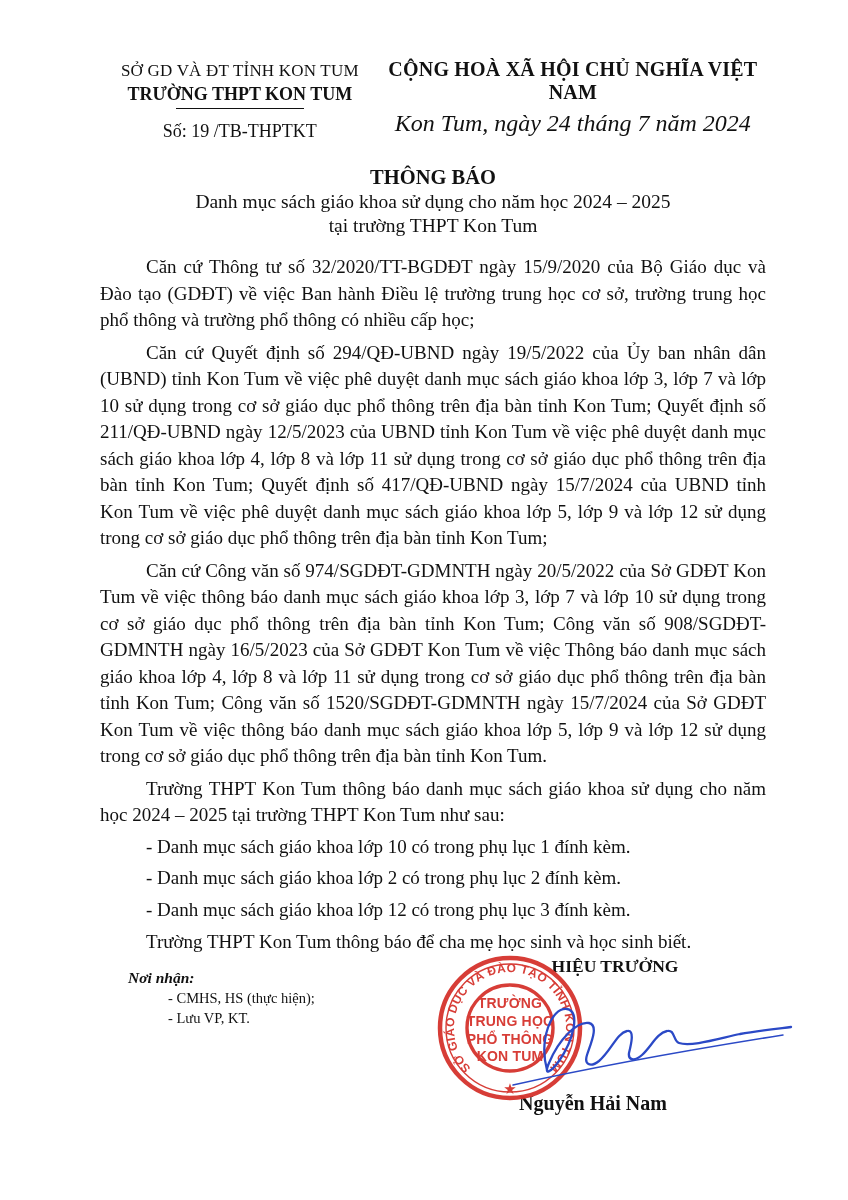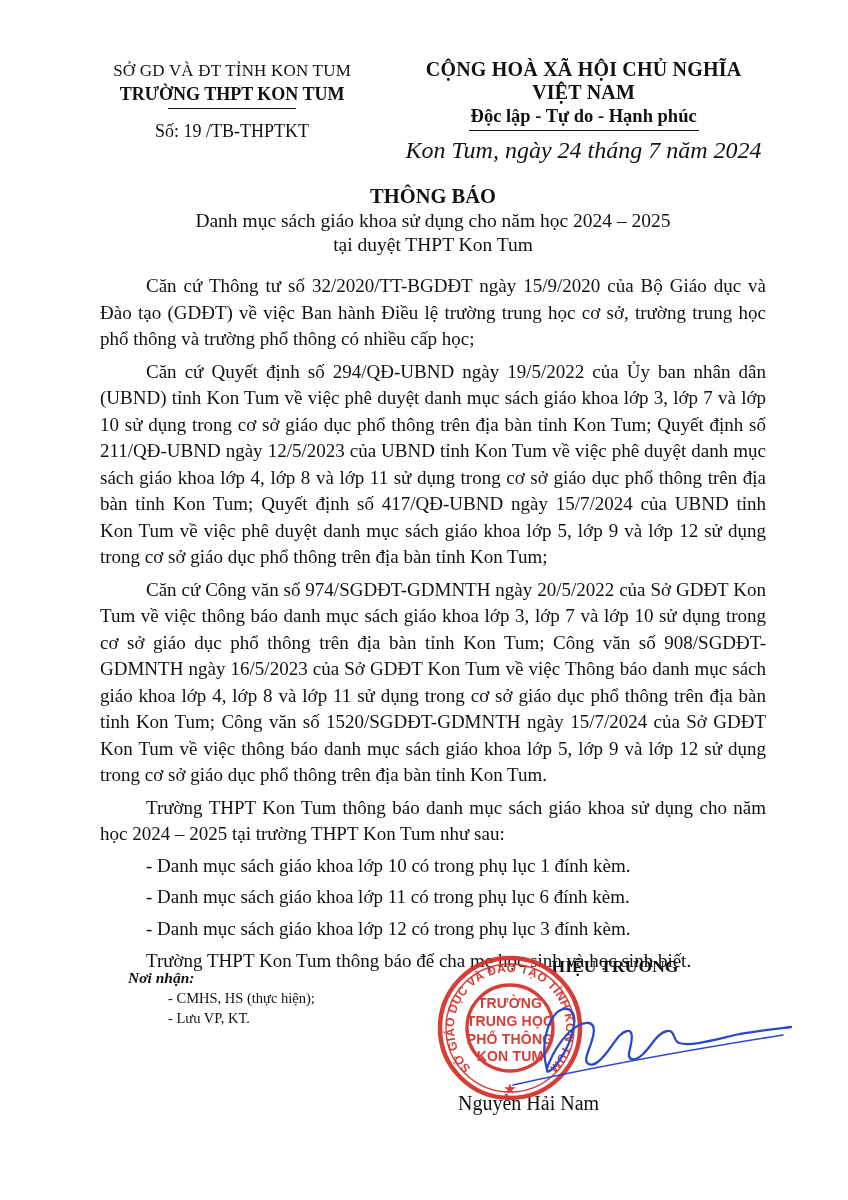--- a/index.html
+++ b/index.html
@@ -9,21 +9,21 @@
     width: 848px;
     height: 1200px;
     margin: 0 auto;
     background: #ffffff;
     font-family: "Liberation Serif", "DejaVu Serif", serif;
     color: #111111;
     overflow: hidden;
     padding: 58px 82px 0 100px;
   }
   
-  .header { display: flex; width: 100%; gap: 37px; }
+  .header { display: flex; width: 100%; }
   .header-left { width: 42%; text-align: center; padding-top: 2px; }
   .header-right { width: 58%; text-align: center; }
   .org-parent { font-size: 17px; line-height: 22px; letter-spacing: .2px; }
   .org-name { font-size: 18px; font-weight: bold; line-height: 24px; }
   .org-underline { width: 128px; border-top: 1.6px solid #111; margin: 2px auto 0; }
   .doc-number { font-size: 18px; line-height: 22px; margin-top: 11px; }
   .motto-1 { font-size: 20px; font-weight: bold; line-height: 23px; letter-spacing: .2px; }
   .motto-2 { display: inline-block; font-size: 18.5px; font-weight: bold; line-height: 24px; border-bottom: 1.6px solid #111; padding: 0 2px 2px; }
   .place-date { font-size: 24px; font-style: italic; line-height: 22px; margin-top: 8px; }
   
@@ -42,22 +42,22 @@
   .list-item { text-align: left; margin-top: 5px; }
   
   .recipients { position: absolute; left: 128px; top: 968px; }
   .recipients-label { font-size: 15.5px; font-weight: bold; font-style: italic; line-height: 20px; }
   .recipient-line { font-size: 14.5px; line-height: 20px; margin-left: 40px; }
   .signer-title {
     position: absolute; left: 478px; top: 956px; width: 274px;
     text-align: center; font-size: 17.5px; font-weight: bold; z-index: 1;
   }
   .signer-name {
-    position: absolute; left: 458px; top: 1092px; width: 290px;
-    font-size: 20px; font-weight: normal; z-index: 1;
+    position: absolute; left: 448px; top: 1092px; width: 290px;
+    text-align: center; font-size: 20px; font-weight: bold; z-index: 1;
   }
   .stamp-svg { position: absolute; left: 435px; top: 953px; z-index: 2; opacity: .96; }
   .stamp-svg text {
     font-family: "Liberation Sans", "DejaVu Sans", sans-serif;
     font-weight: bold;
   }
   .ring-text { font-size: 12px; letter-spacing: .4px; }
   .stamp-center { font-size: 14px; letter-spacing: .2px; }
   .stamp-star { font-size: 15px; }
   .signature-svg { position: absolute; left: 455px; top: 985px; z-index: 3; }
@@ -69,38 +69,37 @@
 
   <div class="header">
     <div class="header-left">
       <div class="org-parent">SỞ GD VÀ ĐT TỈNH KON TUM</div>
       <div class="org-name">TRƯỜNG THPT KON TUM</div>
       <div class="org-underline"></div>
       <div class="doc-number">Số: 19 /TB-THPTKT</div>
     </div>
     <div class="header-right">
       <div class="motto-1">CỘNG HOÀ XÃ HỘI CHỦ NGHĨA VIỆT NAM</div>
-      <div><span class="motto-2">Độc lập - Tự do - Hạnh phúc</span></div>
       <div class="place-date">Kon Tum, ngày 24 tháng 7 năm 2024</div>
     </div>
   </div>
 
   <div class="title-block">
     <div class="doc-title">THÔNG BÁO</div>
     <div class="doc-subtitle">Danh mục sách giáo khoa sử dụng cho năm học 2024 – 2025</div>
-    <div class="doc-subtitle">tại duyệt THPT Kon Tum</div>
+    <div class="doc-subtitle">tại trường THPT Kon Tum</div>
   </div>
 
   <div class="body">
     <p class="body-p">Căn cứ Thông tư số 32/2020/TT-BGDĐT ngày 15/9/2020 của Bộ Giáo dục và Đào tạo (GDĐT) về việc Ban hành Điều lệ trường trung học cơ sở, trường trung học phổ thông và trường phổ thông có nhiều cấp học;</p>
     <p class="body-p">Căn cứ Quyết định số 294/QĐ-UBND ngày 19/5/2022 của Ủy ban nhân dân (UBND) tỉnh Kon Tum về việc phê duyệt danh mục sách giáo khoa lớp 3, lớp 7 và lớp 10 sử dụng trong cơ sở giáo dục phổ thông trên địa bàn tỉnh Kon Tum; Quyết định số 211/QĐ-UBND ngày 12/5/2023 của UBND tỉnh Kon Tum về việc phê duyệt danh mục sách giáo khoa lớp 4, lớp 8 và lớp 11 sử dụng trong cơ sở giáo dục phổ thông trên địa bàn tỉnh Kon Tum; Quyết định số 417/QĐ-UBND ngày 15/7/2024 của UBND tỉnh Kon Tum về việc phê duyệt danh mục sách giáo khoa lớp 5, lớp 9 và lớp 12 sử dụng trong cơ sở giáo dục phổ thông trên địa bàn tỉnh Kon Tum;</p>
     <p class="body-p">Căn cứ Công văn số 974/SGDĐT-GDMNTH ngày 20/5/2022 của Sở GDĐT Kon Tum về việc thông báo danh mục sách giáo khoa lớp 3, lớp 7 và lớp 10 sử dụng trong cơ sở giáo dục phổ thông trên địa bàn tỉnh Kon Tum; Công văn số 908/SGDĐT-GDMNTH ngày 16/5/2023 của Sở GDĐT Kon Tum về việc Thông báo danh mục sách giáo khoa lớp 4, lớp 8 và lớp 11 sử dụng trong cơ sở giáo dục phổ thông trên địa bàn tỉnh Kon Tum; Công văn số 1520/SGDĐT-GDMNTH ngày 15/7/2024 của Sở GDĐT Kon Tum về việc thông báo danh mục sách giáo khoa lớp 5, lớp 9 và lớp 12 sử dụng trong cơ sở giáo dục phổ thông trên địa bàn tỉnh Kon Tum.</p>
     <p class="body-p">Trường THPT Kon Tum thông báo danh mục sách giáo khoa sử dụng cho năm học 2024 – 2025 tại trường THPT Kon Tum như sau:</p>
     <p class="body-p list-item">- Danh mục sách giáo khoa lớp 10 có trong phụ lục 1 đính kèm.</p>
-    <p class="body-p list-item">- Danh mục sách giáo khoa lớp 11 có trong phụ lục 6 đính kèm.</p>
+    <p class="body-p list-item">- Danh mục sách giáo khoa lớp 2 có trong phụ lục 2 đính kèm.</p>
     <p class="body-p list-item">- Danh mục sách giáo khoa lớp 12 có trong phụ lục 3 đính kèm.</p>
     <p class="body-p">Trường THPT Kon Tum thông báo để cha mẹ học sinh và học sinh biết.</p>
   </div>
 
   <div class="recipients">
     <div class="recipients-label">Nơi nhận:</div>
     <div class="recipient-line">- CMHS, HS (thực hiện);</div>
     <div class="recipient-line">- Lưu VP, KT.</div>
   </div>
 

